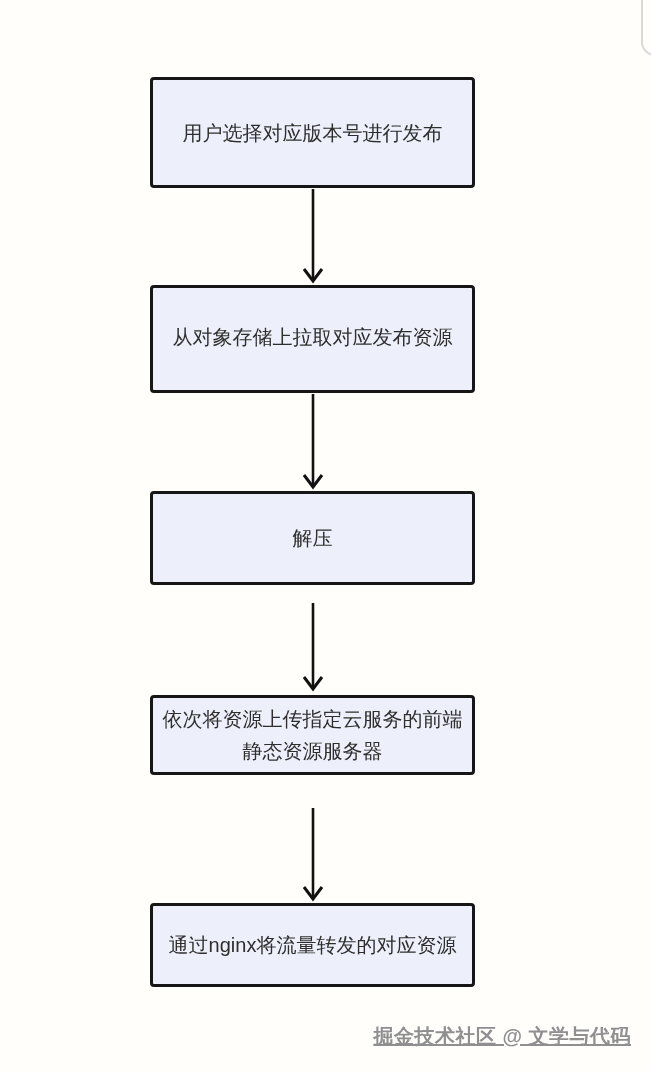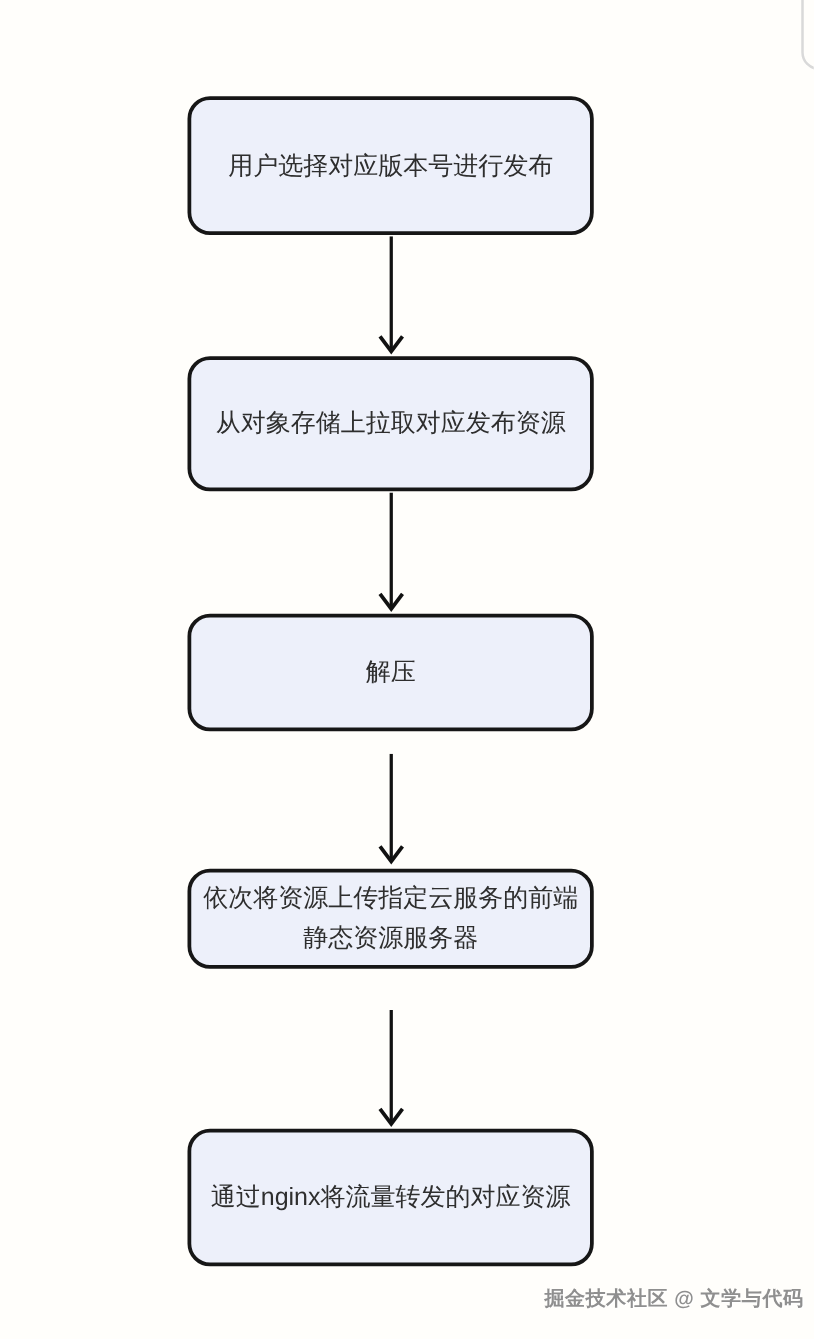--- a/index.html
+++ b/index.html
@@ -15,63 +15,64 @@
     overflow: hidden;
   }
   
   .node {
     position: absolute;
     left: 150px;
     width: 325px;
     box-sizing: border-box;
     background: var(--node-fill, #edf0fa);
     border: 3px solid var(--node-border, #161616);
-    border-radius: 18px;
+    border-radius: 4px;
     display: flex;
     align-items: center;
     justify-content: center;
     text-align: center;
     font-size: 20px;
     line-height: 1.6;
     color: var(--node-text, #2e2e2e);
     padding: 0 8px;
   }
   .n1 { top: 77px;  height: 111px; }
-  .n2 { top: 285px; height: 108px; }
+  .n2 { top: 285px; height: 108px; font-family: Liberation Mono, monospace; }
   .n3 { top: 491px; height: 94px; }
   .n4 { top: 695px; height: 80px; }
-  .n5 { top: 903px; height: 110px; }
+  .n5 { top: 903px; height: 84px; }
   
   .arrow {
     position: absolute;
     left: 300px;
     width: 26px;
     display: block;
   }
   .a1 { top: 189px; height: 95px; }
   .a2 { top: 394px; height: 96px; }
   .a3 { top: 603px; height: 89px; }
   .a4 { top: 808px; height: 94px; }
   .arrow line, .arrow polyline {
     stroke: var(--arrow, #111111);
     fill: none;
   }
   .arrow line { stroke-width: 2.6; }
   .arrow polyline { stroke-width: 3; stroke-linejoin: miter; }
   
   .watermark {
     position: absolute;
-    right: 8px;
+    right: 20px;
     bottom: 21px;
-    font-size: 16px;
+    font-size: 20px;
     font-weight: 600;
     letter-spacing: 0.5px;
     color: var(--watermark, #8f8f8f);
     text-shadow: 1px 1px 0 #ffffff;
     white-space: nowrap;
+    text-decoration: underline;
   }
   
   .corner-deco {
     position: absolute;
     top: -12px;
     right: -18px;
     width: 24px;
     height: 64px;
     border: 2px solid var(--corner-border, #d9d9d9);
     border-radius: 0 0 0 14px;

